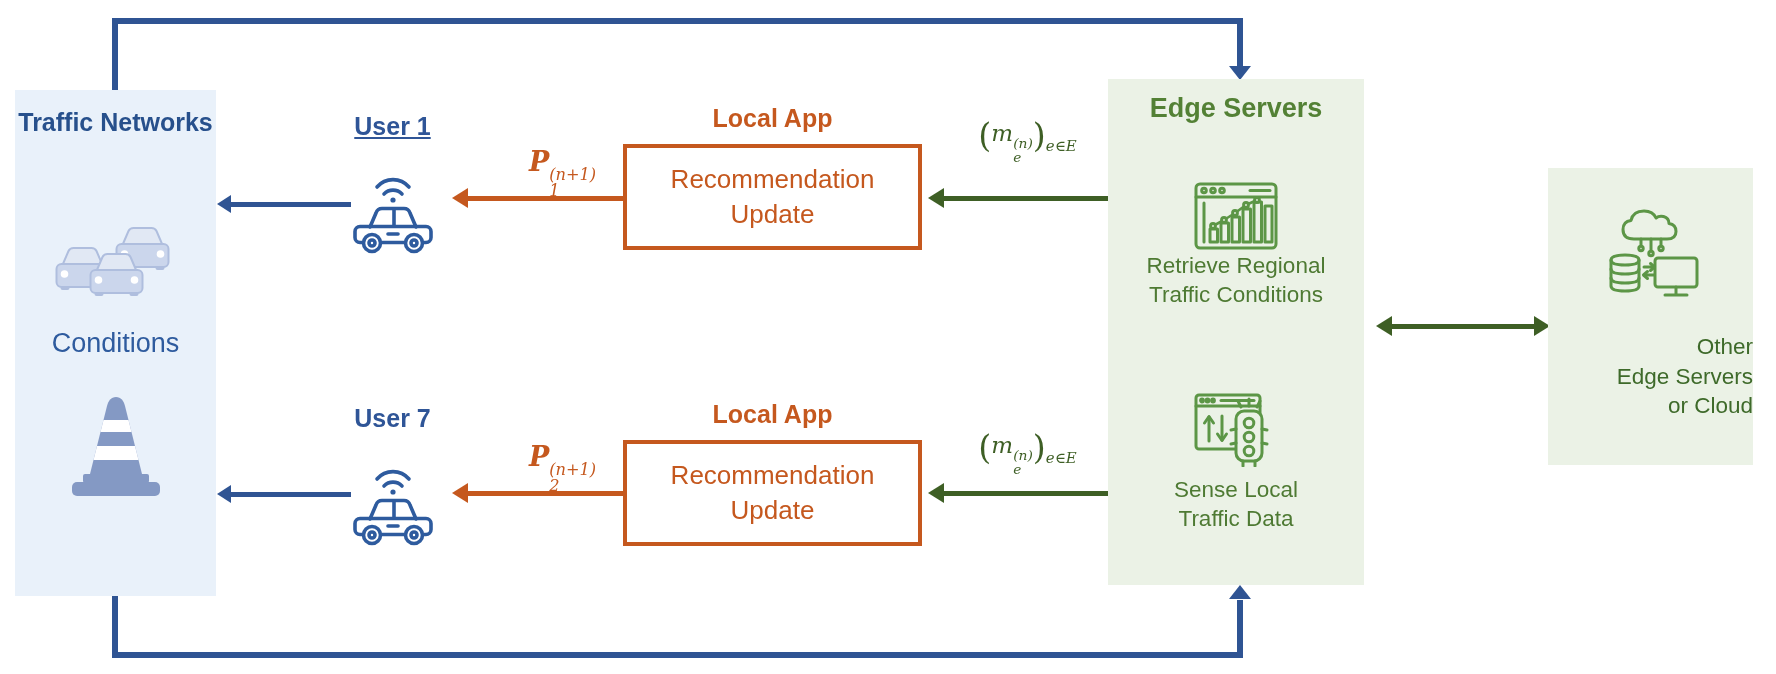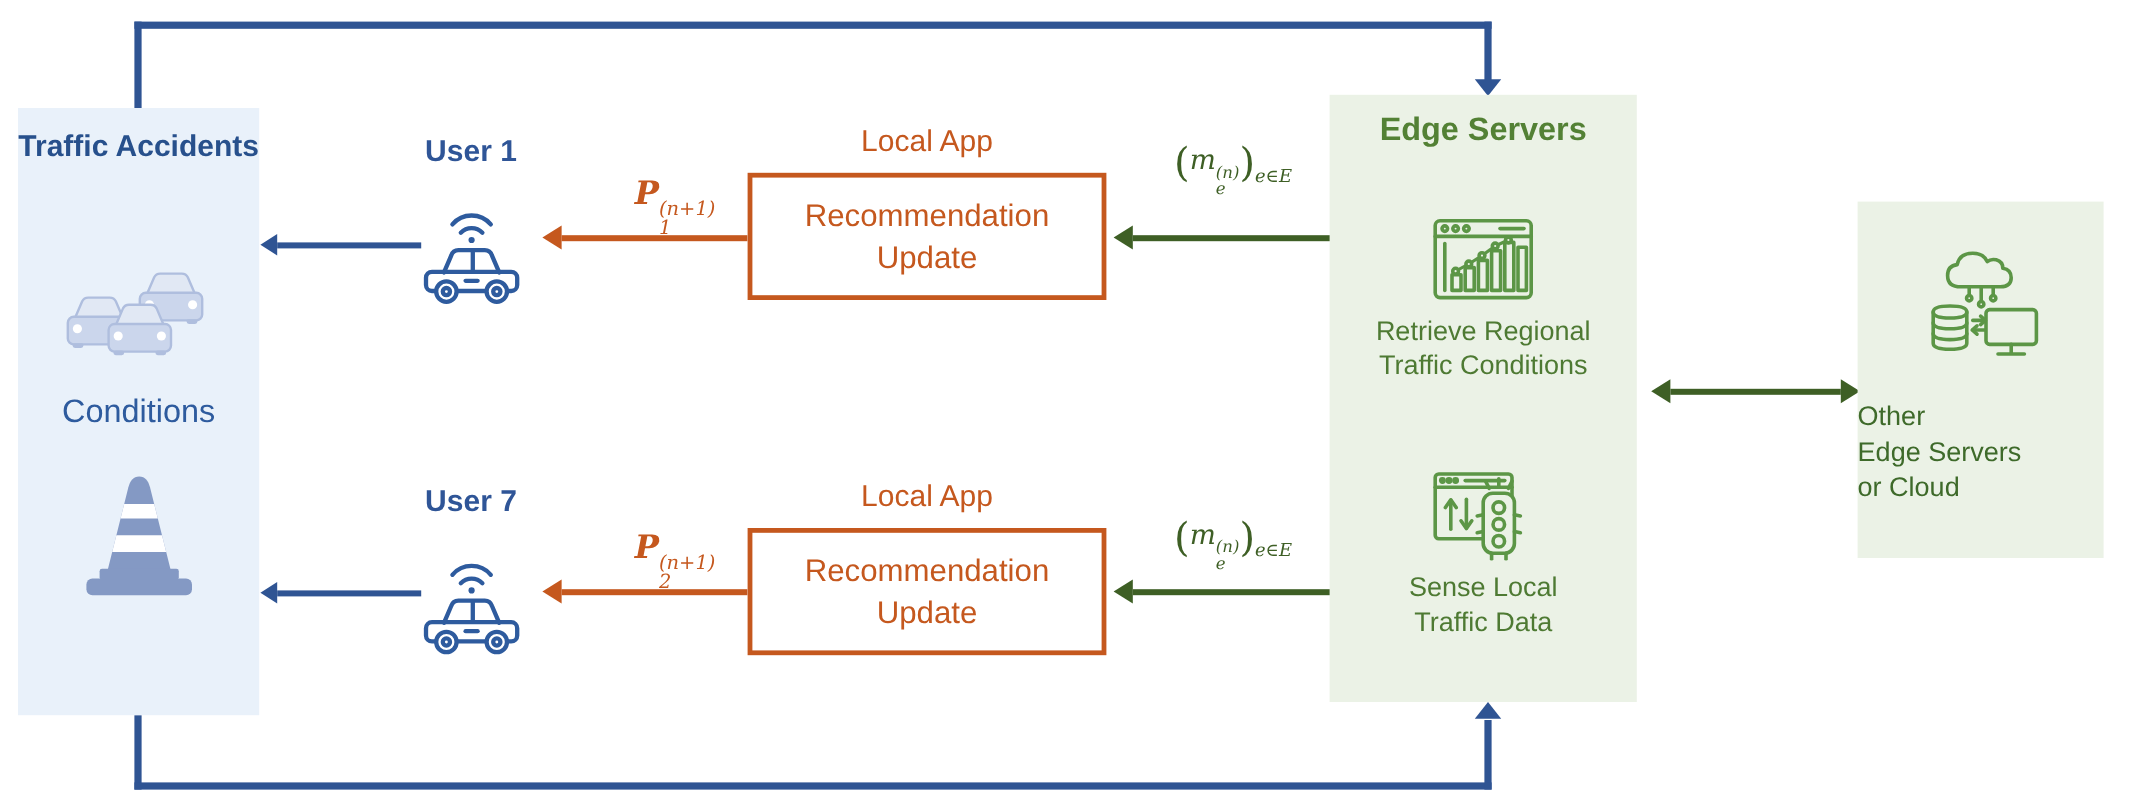--- a/index.html
+++ b/index.html
@@ -25,32 +25,32 @@
   
   .panel-blue{position:absolute;background:#E9F1FA;}
   .panel-green{position:absolute;background:#EBF2E6;}
 
   .tn-title{position:absolute;top:16px;left:0;width:100%;text-align:center;
             font-size:25px;font-weight:bold;color:#27508C;line-height:33px;}
   .tn-label{position:absolute;left:0;width:100%;text-align:center;font-size:27px;color:#2E5B9E;}
 
   .user-label{position:absolute;width:145px;text-align:center;font-size:25px;font-weight:bold;color:#2F5597;}
 
-  .la-title{position:absolute;width:299px;text-align:center;font-size:25px;font-weight:normal;color:#C5581E;}
+  .la-title{position:absolute;width:299px;text-align:center;font-size:25px;font-weight:bold;color:#C5581E;}
   .la-box{position:absolute;width:299px;height:106px;border:4px solid #C5581E;background:#fff;
           box-sizing:border-box;display:flex;align-items:center;justify-content:center;}
   .la-box-text{width:260px;text-align:center;font-size:26px;line-height:35px;color:#C5581E;}
 
   .es-title{position:absolute;top:14px;left:0;width:100%;text-align:center;
             font-size:27px;font-weight:bold;color:#538135;}
   .es-func{position:absolute;left:50%;transform:translateX(-50%);width:190px;text-align:center;
            font-size:22.5px;line-height:29px;color:#4E7A33;}
   .icon-center{position:absolute;left:50%;transform:translateX(-50%);}
 
-  .other-text{position:absolute;left:0;width:100%;text-align:left;
+  .other-text{position:absolute;left:0;width:100%;text-align:right;
               font-size:22.5px;line-height:29.5px;color:#3E6A2A;}
 
   
   .math{position:absolute;font-family:"DejaVu Serif",serif;font-style:italic;text-align:center;}
   .p-label{font-size:27px;font-weight:bold;color:#C5581E;width:115px;}
   .m-label{font-size:23px;color:#3E5F25;width:175px;}
   .supsub{display:inline-flex;flex-direction:column;align-items:flex-start;
           line-height:1.0;font-size:0.60em;vertical-align:-0.55em;font-weight:normal;}
   .m-label .supsub{font-weight:normal;vertical-align:-0.5em;}
   .bigparen{font-size:1.45em;font-style:normal;vertical-align:-0.18em;}
@@ -65,21 +65,21 @@
   <div class="line" style="left:112px;top:18px;width:1131px;height:6px;"></div>
   <div class="line" style="left:1237px;top:18px;width:6px;height:52px;"></div>
   <div class="tri tri-down-blue" style="left:1229px;top:66px;"></div>
 
   <div class="line" style="left:112px;top:596px;width:6px;height:62px;"></div>
   <div class="line" style="left:112px;top:652px;width:1131px;height:6px;"></div>
   <div class="line" style="left:1237px;top:600px;width:6px;height:58px;"></div>
   <div class="tri tri-up-blue" style="left:1229px;top:585px;"></div>
 
   <div class="panel-blue" style="left:15px;top:90px;width:201px;height:506px;">
-    <div class="tn-title">Traffic Accidents</div>
+    <div class="tn-title">Traffic Networks</div>
 
     <svg class="icon-center" style="top:133px;" width="125" height="74" viewBox="0 0 125 74">
       <g>
         <g transform="translate(62,2)">
           <path d="M7 20 L13 6 Q14.5 3 18 3 L36 3 Q39.5 3 41 6 L47 20" fill="#E1E8F4" stroke="#AFBEDE" stroke-width="2"></path>
           <rect x="1" y="19" width="52" height="23" rx="5" fill="#CBD6EC" stroke="#AFBEDE" stroke-width="2"></rect>
           <circle cx="9" cy="29" r="3.8" fill="#fff"></circle>
             <circle cx="45" cy="29" r="3.8" fill="#fff"></circle>
           <rect x="5" y="41" width="9" height="4" rx="2" fill="#AFBEDE"></rect>
             <rect x="40" y="41" width="9" height="4" rx="2" fill="#AFBEDE"></rect>
@@ -106,21 +106,21 @@
 
     <svg class="icon-center" style="top:304px;" width="92" height="106" viewBox="0 0 92 106">
       <path d="M46 3 C41 3 38.5 6.5 37 12 L19 84 L73 84 L55 12 C53.5 6.5 51 3 46 3 Z" fill="#8499C4"></path>
       <path d="M33.5 26 L58.5 26 L61.5 38 L30.5 38 Z" fill="#fff"></path>
       <path d="M27 52 L65 52 L68.5 66 L23.5 66 Z" fill="#fff"></path>
       <rect x="13" y="80" width="66" height="9" rx="2" fill="#8499C4"></rect>
       <rect x="2" y="88" width="88" height="14" rx="5" fill="#8499C4"></rect>
     </svg>
   </div>
 
-  <div class="user-label" style="left:320px;top:112px;">User 1</div>
+  <div class="user-label" style="left:320px;top:112px;text-decoration:underline;">User 1</div>
   <svg class="abs" style="left:341px;top:166px;" width="104" height="92" viewBox="0 0 104 92">
     <g fill="none" stroke="#2E5B9E" stroke-width="3.6" stroke-linecap="round" stroke-linejoin="round">
       <path d="M36 21 A 21 21 0 0 1 68 21"></path>
       <path d="M43 28 A 12.5 12.5 0 0 1 61 28"></path>
       <circle cx="52" cy="34" r="2.6" fill="#2E5B9E" stroke="none"></circle>
       <path d="M29 61 L35 47 Q36.5 42.5 41 42.5 L63 42.5 Q67.5 42.5 69 47 L75 61"></path>
       <line x1="53" y1="43" x2="53" y2="60"></line>
       <rect x="14" y="60.5" width="76" height="16" rx="5"></rect>
       <line x1="47" y1="68" x2="57" y2="68"></line>
       <circle cx="31" cy="77" r="8.5" fill="#fff"></circle>
@@ -216,21 +216,21 @@
         <rect x="60" y="20" width="7.5" height="40"></rect>
         <rect x="71" y="24" width="7" height="36"></rect>
         <polyline points="19,44 30,38 41,31 52,23 63,18" stroke-width="2.6"></polyline>
         <circle cx="19" cy="44" r="2.4" fill="#EBF2E6"></circle>
           <circle cx="30" cy="38" r="2.4" fill="#EBF2E6"></circle>
         <circle cx="41" cy="31" r="2.4" fill="#EBF2E6"></circle>
           <circle cx="52" cy="23" r="2.4" fill="#EBF2E6"></circle>
         <circle cx="63" cy="18" r="2.4" fill="#EBF2E6"></circle>
       </g>
     </svg>
-    <div class="es-func" style="top:182px;">Retrieve Regional Traffic Conditions</div>
+    <div class="es-func" style="top:172px;">Retrieve Regional Traffic Conditions</div>
 
     <svg class="icon-center" style="top:306px;" width="84" height="82" viewBox="0 0 84 82">
       <g fill="none" stroke="#5C9646" stroke-width="3" stroke-linecap="round" stroke-linejoin="round">
         <rect x="2" y="10" width="64" height="54" rx="3"></rect>
         <line x1="2" y1="21" x2="66" y2="21"></line>
         <circle cx="8" cy="15.5" r="1.4" fill="#5C9646"></circle>
           <circle cx="13.5" cy="15.5" r="1.4" fill="#5C9646"></circle>
           <circle cx="19" cy="15.5" r="1.4" fill="#5C9646"></circle>
         <line x1="27" y1="15.5" x2="60" y2="15.5"></line>
         <line x1="15" y1="56" x2="15" y2="32"></line>

